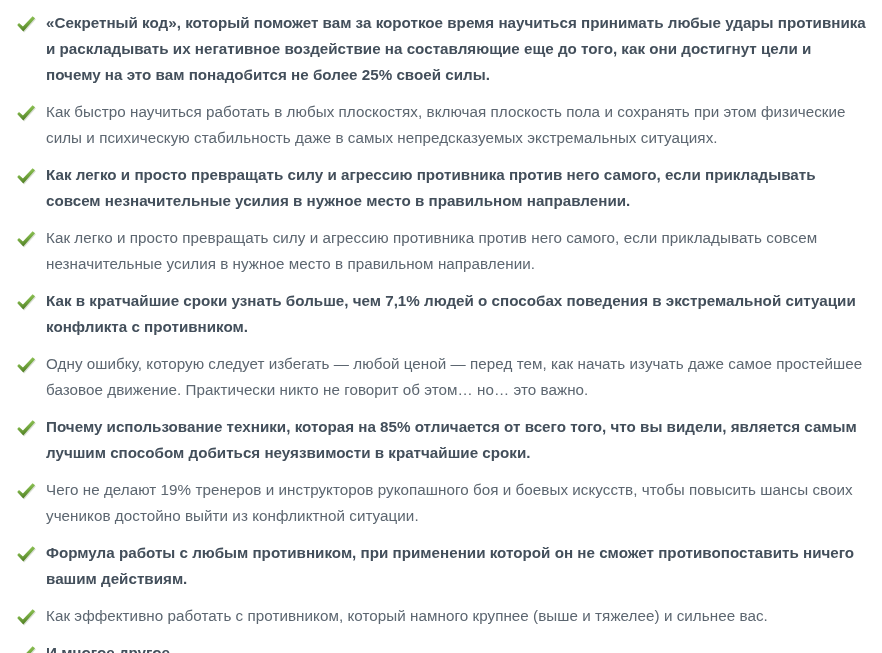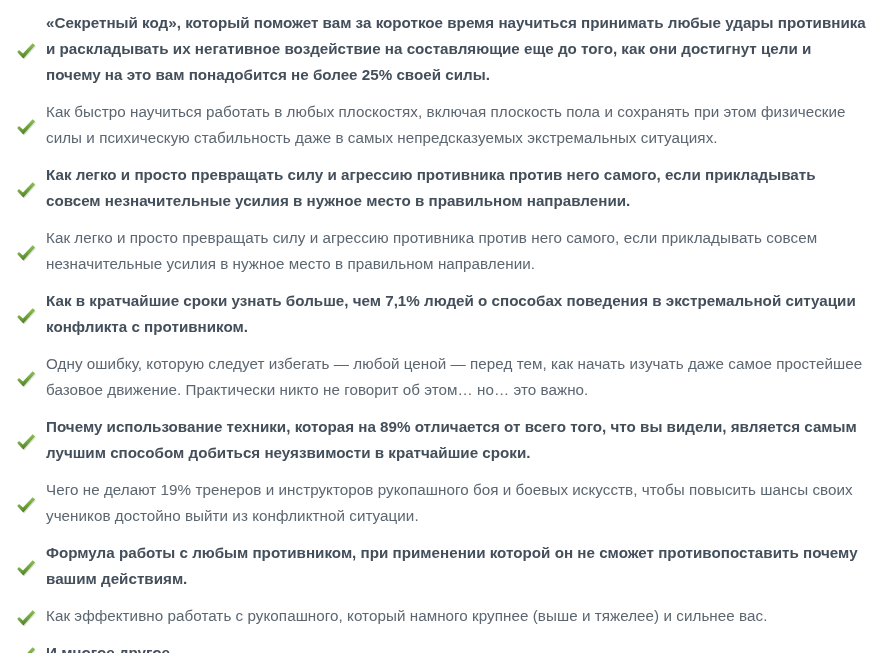--- a/index.html
+++ b/index.html
@@ -17,21 +17,21 @@
   }
 
   .benefits-list {
     list-style: none;
     margin: 0;
     padding: 10px 14px 0 14px;
   }
 
   .benefit-item {
     display: flex;
-    align-items: center;
+    align-items: flex-start;
     margin: 0 0 11px 0;
   }
 
   .check-icon {
     flex: 0 0 auto;
     width: 24px;
     height: 24px;
     margin: 1px 8px 0 0;
     position: relative;
     top: 1px;
@@ -190,21 +190,21 @@
             <stop offset="45%" stop-color="#7fb548"></stop>
             <stop offset="100%" stop-color="#4f7d23"></stop>
           </linearGradient>
         </defs>
         <g>
           <path d="M3.2 13.0 L5.0 11.1 L8.9 14.6 L18.6 4.2 L21.0 6.2 L9.3 19.4 Z" fill="#b9c3b0" opacity="0.55" transform="translate(0.9,1.0)"></path>
           <path d="M3.2 13.0 L5.0 11.1 L8.9 14.6 L18.6 4.2 L21.0 6.2 L9.3 19.4 Z" fill="url(#g1)"></path>
         </g>
       </svg>
     </span>
-    <span class="benefit-text">Почему использование техники, которая на 89% отличается от всего того, что вы видели, является самым лучшим способом добиться неуязвимости в кратчайшие сроки.</span>
+    <span class="benefit-text">Почему использование техники, которая на 85% отличается от всего того, что вы видели, является самым лучшим способом добиться неуязвимости в кратчайшие сроки.</span>
   </li>
 
   <li class="benefit-item">
     <span class="check-icon">
       <svg viewBox="0 0 24 24" xmlns="http://www.w3.org/2000/svg" aria-hidden="true">
         <defs>
           <linearGradient id="g1" x1="0" y1="0" x2="0.35" y2="1">
             <stop offset="0%" stop-color="#a4cf6a"></stop>
             <stop offset="45%" stop-color="#7fb548"></stop>
             <stop offset="100%" stop-color="#4f7d23"></stop>
@@ -228,40 +228,40 @@
             <stop offset="45%" stop-color="#7fb548"></stop>
             <stop offset="100%" stop-color="#4f7d23"></stop>
           </linearGradient>
         </defs>
         <g>
           <path d="M3.2 13.0 L5.0 11.1 L8.9 14.6 L18.6 4.2 L21.0 6.2 L9.3 19.4 Z" fill="#b9c3b0" opacity="0.55" transform="translate(0.9,1.0)"></path>
           <path d="M3.2 13.0 L5.0 11.1 L8.9 14.6 L18.6 4.2 L21.0 6.2 L9.3 19.4 Z" fill="url(#g1)"></path>
         </g>
       </svg>
     </span>
-    <span class="benefit-text">Формула работы с любым противником, при применении которой он не сможет противопоставить почему вашим действиям.</span>
-  </li>
-
-  <li class="benefit-item">
-    <span class="check-icon">
-      <svg viewBox="0 0 24 24" xmlns="http://www.w3.org/2000/svg" aria-hidden="true">
-        <defs>
-          <linearGradient id="g1" x1="0" y1="0" x2="0.35" y2="1">
-            <stop offset="0%" stop-color="#a4cf6a"></stop>
-            <stop offset="45%" stop-color="#7fb548"></stop>
-            <stop offset="100%" stop-color="#4f7d23"></stop>
-          </linearGradient>
-        </defs>
-        <g>
-          <path d="M3.2 13.0 L5.0 11.1 L8.9 14.6 L18.6 4.2 L21.0 6.2 L9.3 19.4 Z" fill="#b9c3b0" opacity="0.55" transform="translate(0.9,1.0)"></path>
-          <path d="M3.2 13.0 L5.0 11.1 L8.9 14.6 L18.6 4.2 L21.0 6.2 L9.3 19.4 Z" fill="url(#g1)"></path>
-        </g>
-      </svg>
-    </span>
-    <span class="benefit-text">Как эффективно работать с рукопашного, который намного крупнее (выше и тяжелее) и сильнее вас.</span>
+    <span class="benefit-text">Формула работы с любым противником, при применении которой он не сможет противопоставить ничего вашим действиям.</span>
+  </li>
+
+  <li class="benefit-item">
+    <span class="check-icon">
+      <svg viewBox="0 0 24 24" xmlns="http://www.w3.org/2000/svg" aria-hidden="true">
+        <defs>
+          <linearGradient id="g1" x1="0" y1="0" x2="0.35" y2="1">
+            <stop offset="0%" stop-color="#a4cf6a"></stop>
+            <stop offset="45%" stop-color="#7fb548"></stop>
+            <stop offset="100%" stop-color="#4f7d23"></stop>
+          </linearGradient>
+        </defs>
+        <g>
+          <path d="M3.2 13.0 L5.0 11.1 L8.9 14.6 L18.6 4.2 L21.0 6.2 L9.3 19.4 Z" fill="#b9c3b0" opacity="0.55" transform="translate(0.9,1.0)"></path>
+          <path d="M3.2 13.0 L5.0 11.1 L8.9 14.6 L18.6 4.2 L21.0 6.2 L9.3 19.4 Z" fill="url(#g1)"></path>
+        </g>
+      </svg>
+    </span>
+    <span class="benefit-text">Как эффективно работать с противником, который намного крупнее (выше и тяжелее) и сильнее вас.</span>
   </li>
 
   <li class="benefit-item is-bold">
     <span class="check-icon">
       <svg viewBox="0 0 24 24" xmlns="http://www.w3.org/2000/svg" aria-hidden="true">
         <defs>
           <linearGradient id="g1" x1="0" y1="0" x2="0.35" y2="1">
             <stop offset="0%" stop-color="#a4cf6a"></stop>
             <stop offset="45%" stop-color="#7fb548"></stop>
             <stop offset="100%" stop-color="#4f7d23"></stop>

